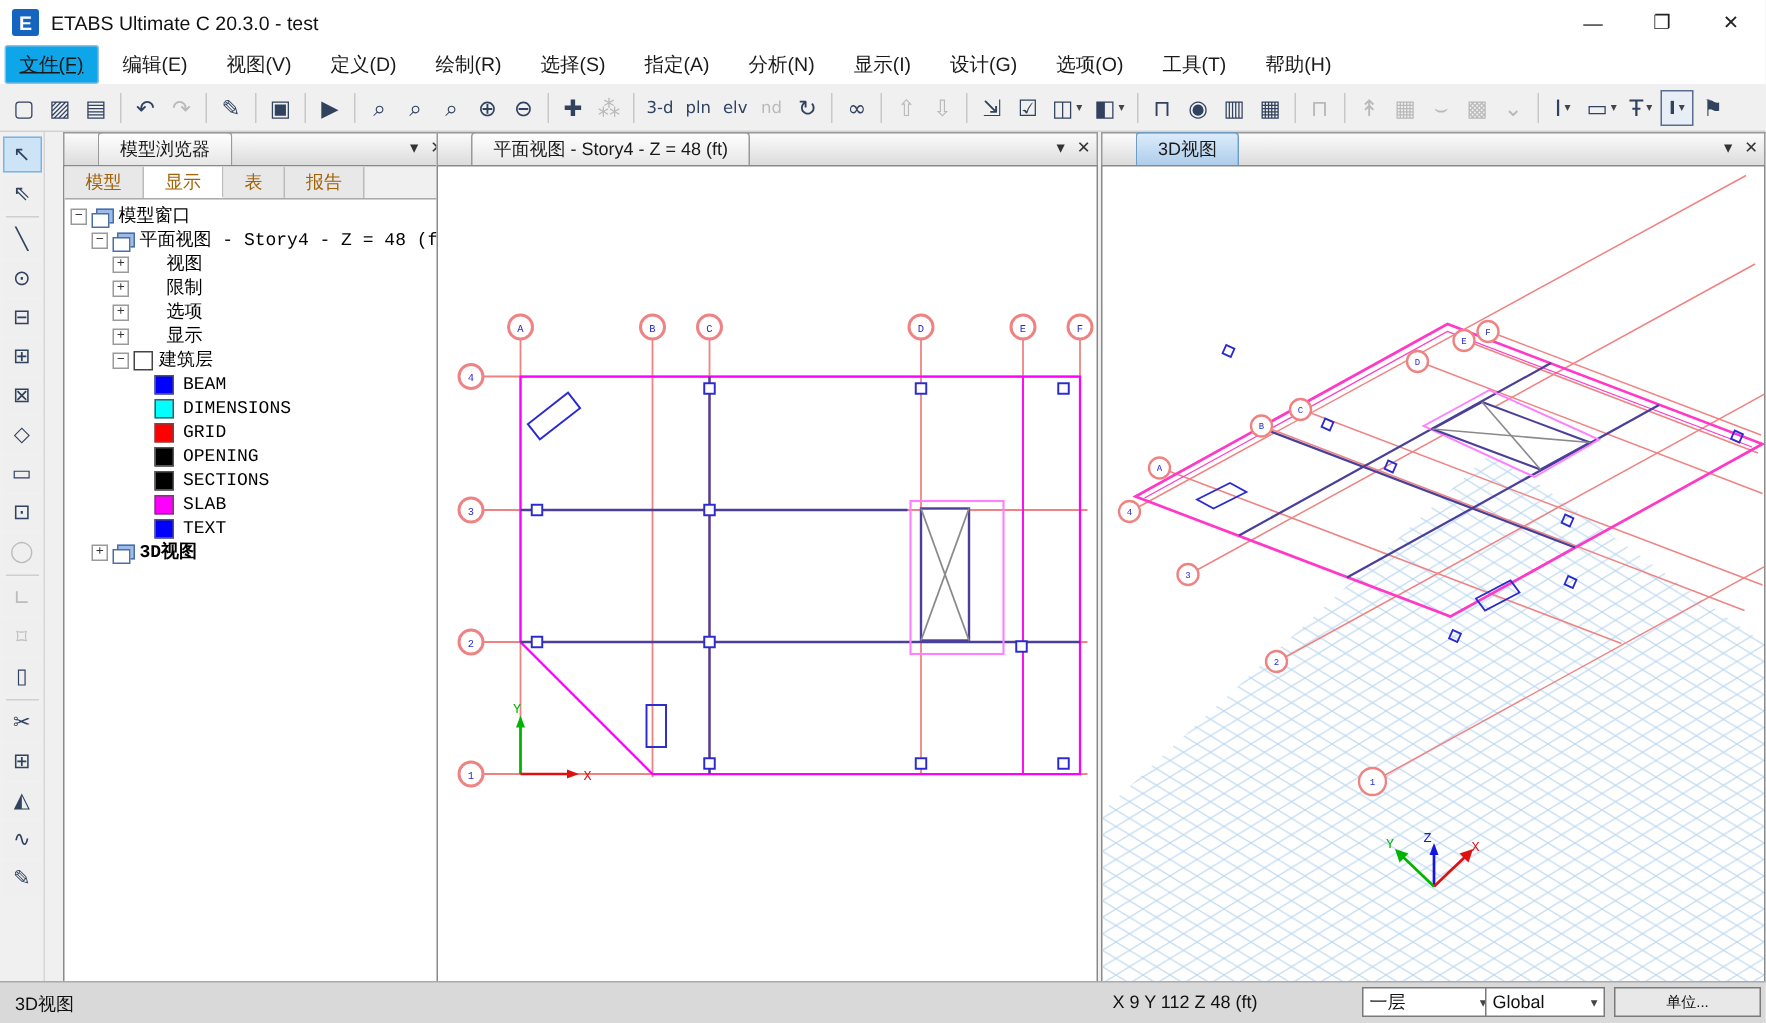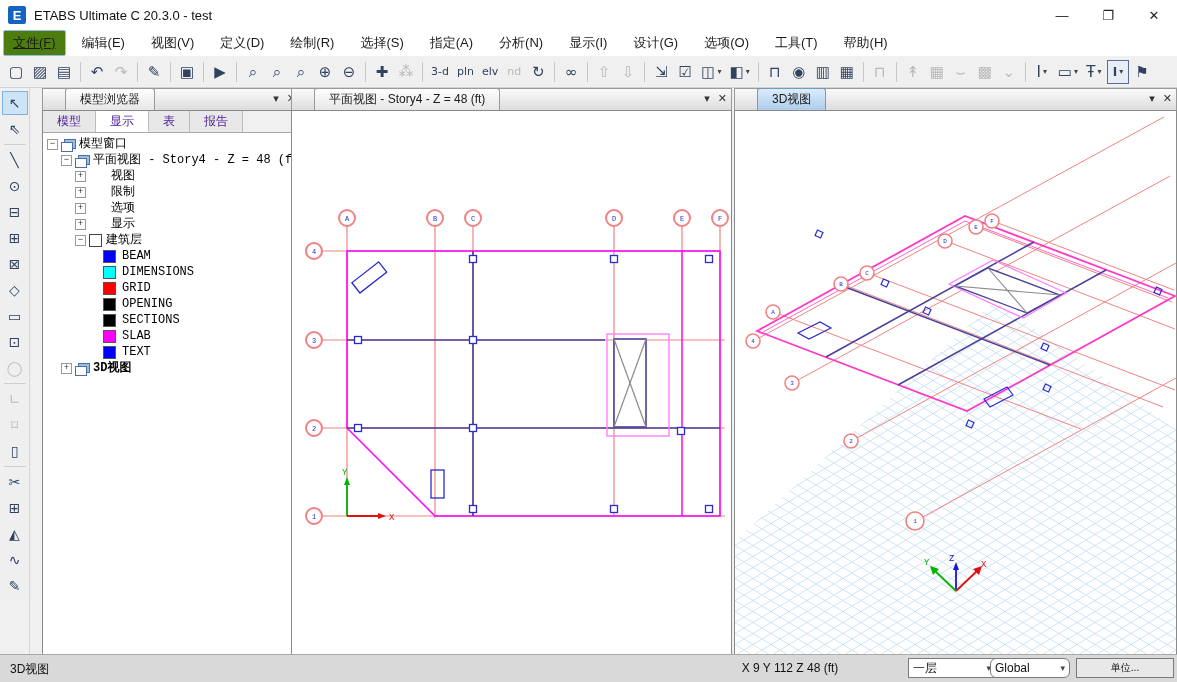--- a/index.html
+++ b/index.html
@@ -11,21 +11,21 @@
   .app-logo{width:18px;height:18px;background:#1565c0;color:#fff;font-weight:bold;
     font-size:13px;display:flex;align-items:center;justify-content:center;margin:0 8px 0 8px;border-radius:2px;}
   .title-text{font-size:13px;color:#111;}
   .win-controls{position:absolute;right:0;top:0;height:30px;display:flex;}
   .win-btn{width:46px;height:30px;display:flex;align-items:center;justify-content:center;
     font-size:13px;color:#222;cursor:default;}
   
   .menubar{position:absolute;left:0;top:30px;width:1177px;height:26px;background:#ffffff;
     display:flex;align-items:center;border-bottom:1px solid #e8e8e8;font-size:13px;}
   .menu-item{padding:3px 9px;margin:0 3px;color:#1a1a1a;border:1px solid transparent;border-radius:2px;}
-  .menu-item.hl{background:#4d7c0f;border-color:#90bde4;text-decoration:underline;}
+  .menu-item.hl{background:#0ea5e9;border-color:#90bde4;text-decoration:underline;}
   
   .toolbar{position:absolute;left:0;top:56px;width:1177px;height:32px;background:#f0f0f0;
     border-bottom:1px solid #d2d2d2;display:flex;align-items:center;padding-left:4px;box-sizing:border-box;}
   .tb-btn{min-width:22px;height:24px;margin:0 1px;border:1px solid transparent;background:transparent;
     font-size:15px;color:#31425e;display:flex;align-items:center;justify-content:center;padding:0 2px;
     font-family:"DejaVu Sans",sans-serif;}
   .tb-btn.text{font-size:11px;font-weight:normal;color:#30435f;}
   .tb-btn.disabled{color:#b9b9b9;}
   .tb-btn.boxed{border:1px solid #5a6d8c;background:#e8eef6;font-weight:bold;font-size:12px;}
   .tb-sep{width:1px;height:20px;background:#c8c8c8;margin:0 4px;}
@@ -47,21 +47,21 @@
     border-bottom:none;position:relative;display:flex;align-items:flex-end;box-sizing:border-box;}
   .p-tab{font-size:12px;color:#1a1a1a;background:linear-gradient(#ffffff,#e6e6e6);
     border:1px solid #9a9a9a;border-bottom:none;border-radius:3px 3px 0 0;padding:2px 14px 2px 14px;
     margin-left:22px;white-space:nowrap;}
   .p-tab.blue{background:linear-gradient(#dcecfb,#aecdea);border-color:#6f9cc6;}
   .p-hbtns{position:absolute;right:4px;top:3px;display:flex;gap:8px;font-size:11px;color:#333;}
   .p-content{position:absolute;left:0;right:0;top:22px;bottom:0;background:#ffffff;
     border:1px solid #8a8a8a;box-sizing:border-box;overflow:hidden;}
   
   .ex-tabs{display:flex;height:21px;background:#f0f0f0;border-bottom:1px solid #aaa;}
-  .ex-tab{font-size:12px;padding:2px 14px;border-right:1px solid #bbb;color:#4c1d95;background:#e8e8e8;}
+  .ex-tab{font-size:12px;padding:2px 14px;border-right:1px solid #bbb;color:#a16207;background:#e8e8e8;}
   .ex-tab.active{background:#ffffff;border-bottom:1px solid #fff;}
   .tree{font-family:"Liberation Mono","DejaVu Sans Mono",monospace;font-size:12px;color:#000;
     padding:3px 0 0 4px;line-height:16px;}
   .trow{display:flex;align-items:center;height:16px;white-space:nowrap;}
   .exp{width:11px;height:11px;border:1px solid #999;background:#fff;font-size:9px;line-height:9px;
     text-align:center;margin-right:3px;color:#333;box-sizing:border-box;flex:none;}
   .wicon{width:14px;height:11px;position:relative;margin-right:4px;flex:none;}
   .wicon::before{content:"";position:absolute;left:3px;top:0;width:10px;height:8px;background:#9dbde8;border:1px solid #4a6fa5;}
   .wicon::after{content:"";position:absolute;left:0;top:3px;width:10px;height:8px;background:#fff;border:1px solid #4a6fa5;}
   .cbox{width:11px;height:11px;border:1px solid #444;background:#fff;margin-right:4px;flex:none;}
@@ -481,20 +481,20 @@
   </div>
 </div>
 
 <div class="statusbar">
   <span class="sb-left">3D视图</span>
   <span class="sb-coords">X 9  Y 112  Z 48 (ft)</span>
   <div class="sb-select" style="left:908px;width:88px;">
     <span>一层</span>
     <span class="dd-arrow">▾</span>
   </div>
-  <div class="sb-select" style="left:990px;width:80px;border-radius:6px;">
+  <div class="sb-select" style="left:990px;width:80px;">
     <span>Global</span>
     <span class="dd-arrow">▾</span>
   </div>
   <div class="sb-btn" style="left:1076px;width:98px;">
     <span>单位...</span>
   </div>
 </div>
 
 </body></html>

